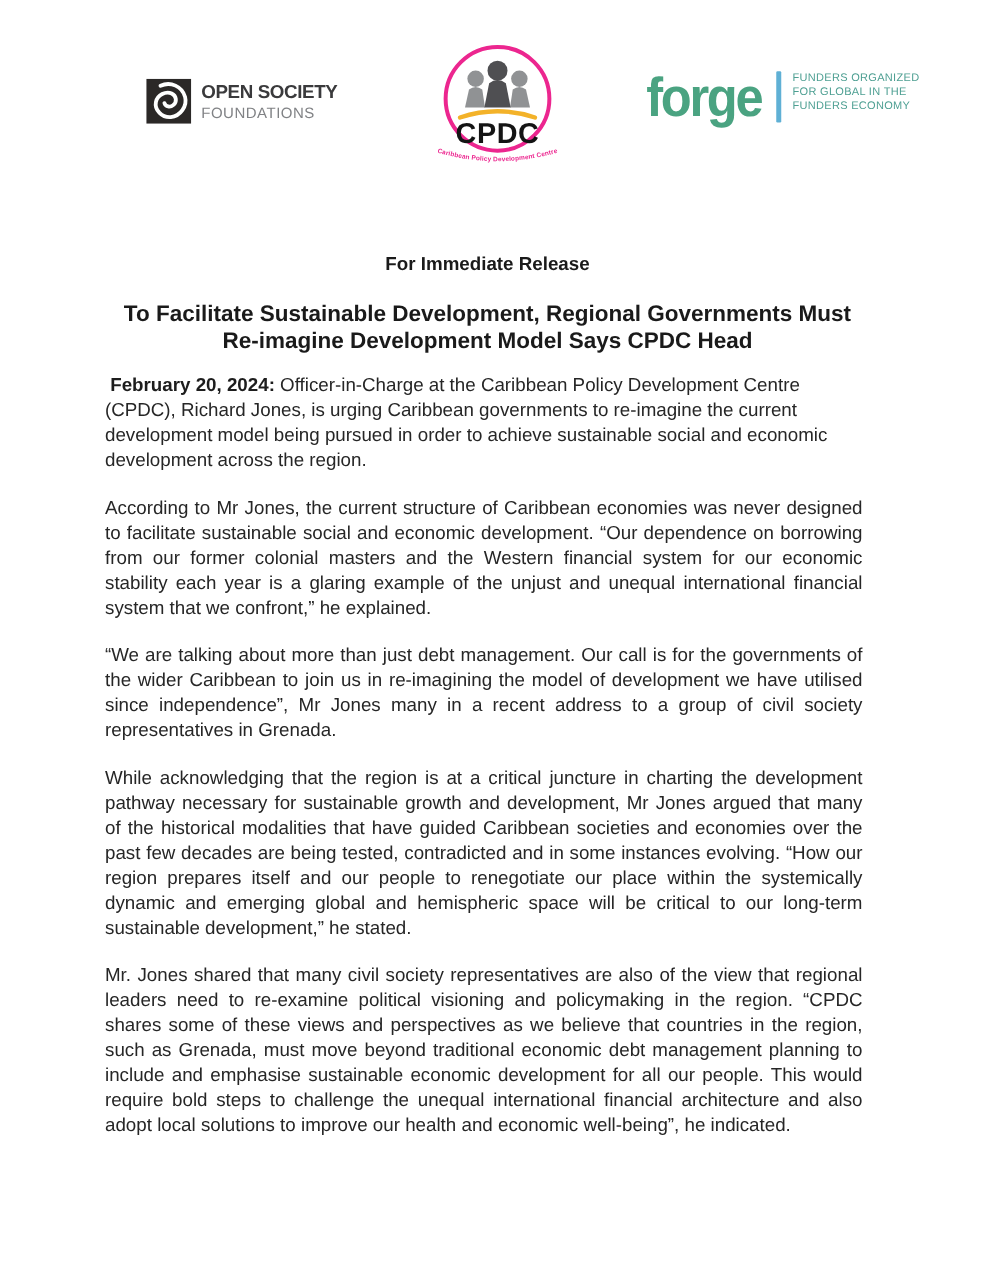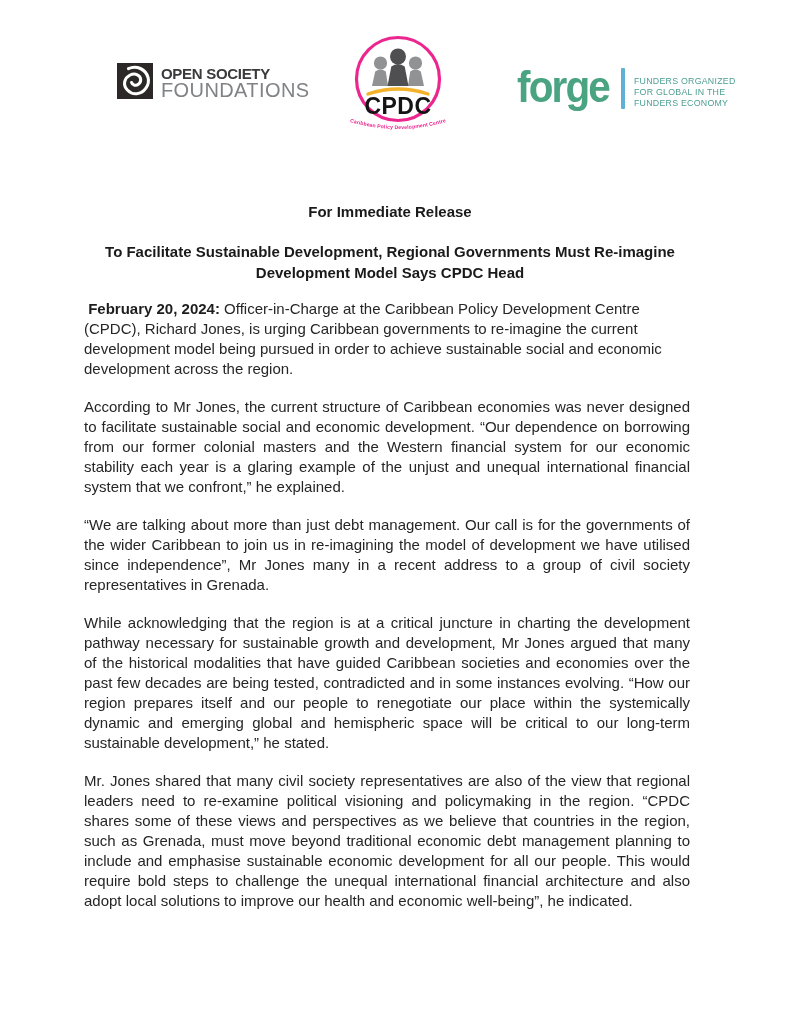--- a/index.html
+++ b/index.html
@@ -12,44 +12,44 @@
     font-family: "Liberation Sans", sans-serif;
     color: #222222;
     overflow: hidden;
   }
 
   
   .osf { position: absolute; left: 117px; top: 63px; display: flex; align-items: flex-start; }
   .osf-mark { width: 36px; height: 36px; display: block; }
   .osf-text { margin-left: 8px; padding-top: 3px; }
   .osf-line1 { font-size: 15px; font-weight: bold; color: #3a3a3c; letter-spacing: -0.3px; line-height: 16px; }
-  .osf-line2 { font-size: 20px; font-weight: 400; color: #808285; letter-spacing: 0.4px; line-height: 16px; }
+  .osf-line2 { font-size: 12px; font-weight: 400; color: #808285; letter-spacing: 0.4px; line-height: 16px; }
 
   .cpdc { position: absolute; left: 342px; top: 33px; }
   .cpdc svg { width: 112px; height: 102px; display: block; }
   .cpdc-acronym { font-family: "Liberation Sans", sans-serif; font-weight: bold; font-size: 23px; fill: #141414; letter-spacing: 0.5px; }
   .cpdc-tagline { font-family: "Liberation Sans", sans-serif; font-weight: bold; font-size: 5.2px; fill: #ec268f; letter-spacing: 0.1px; }
 
-  .forge { position: absolute; left: 517px; top: 65px; display: flex; align-items: flex-end; }
+  .forge { position: absolute; left: 517px; top: 57px; display: flex; align-items: flex-start; }
   .forge-word {
     font-size: 44px; font-weight: bold; color: #4aa381;
     letter-spacing: -2px; line-height: 44px;
     transform: scaleX(0.92); transform-origin: left center;
   }
   .forge-bar { width: 4px; height: 41px; background: #5fb0d5; margin: 0 9px 0 4px; border-radius: 1px; }
   .forge-text div { font-size: 8.8px; font-weight: normal; color: #4d9f92; line-height: 11px; letter-spacing: 0.25px; }
 
   
   .content { position: absolute; left: 84px; top: 202px; width: 612px; }
   .release-label {
     font-size: 15px; font-weight: bold; text-align: center;
     color: #1a1a1a; margin: 2px 0 21px 0; line-height: 16px;
   }
   .headline {
-    font-size: 15px; font-weight: bold; text-align: center;
+    font-size: 18px; font-weight: bold; text-align: center;
     color: #1a1a1a; line-height: 21px; margin: 0 0 16px 0; padding: 0 4px;
   }
   .para {
     font-size: 15px; line-height: 20px; color: #262626;
     margin: 0 6px 18px 0;
   }
   .para strong { font-weight: bold; color: #1d1d1d; }
   .justify { text-align: justify; text-justify: inter-word; }
 </style>
 </head>

